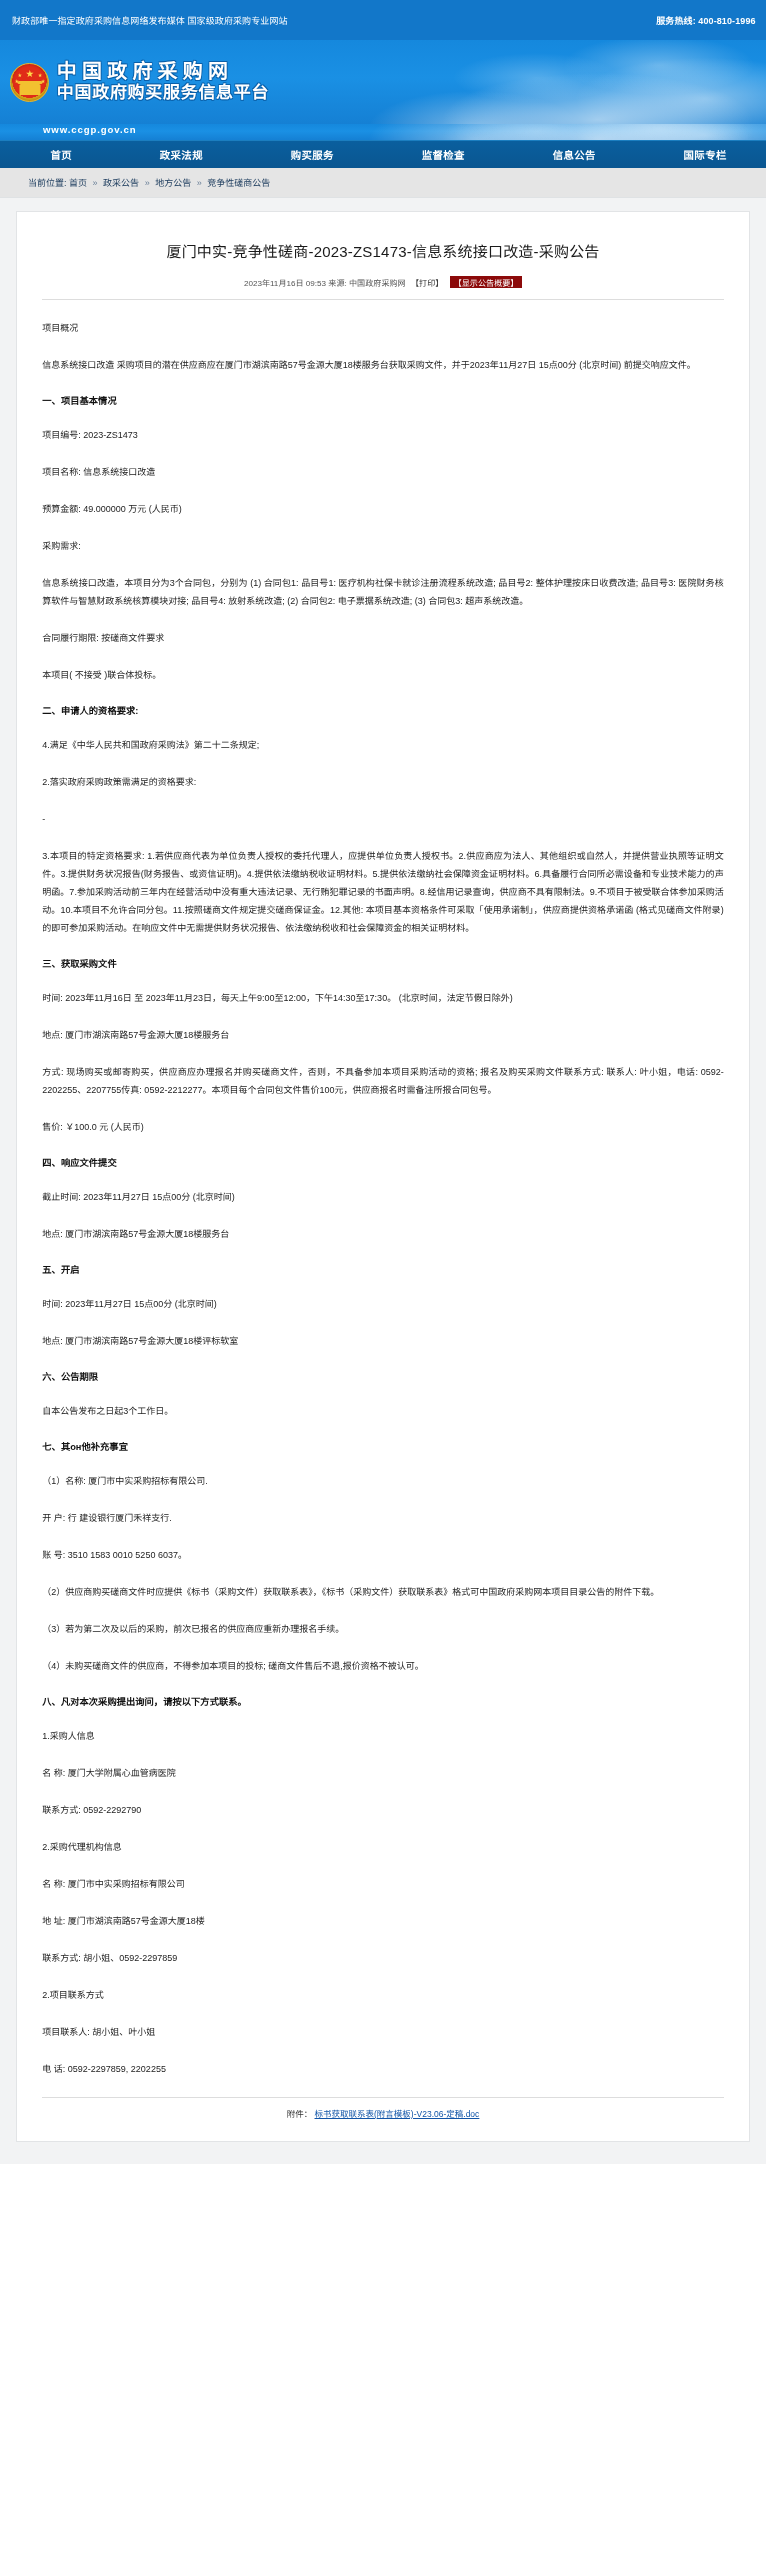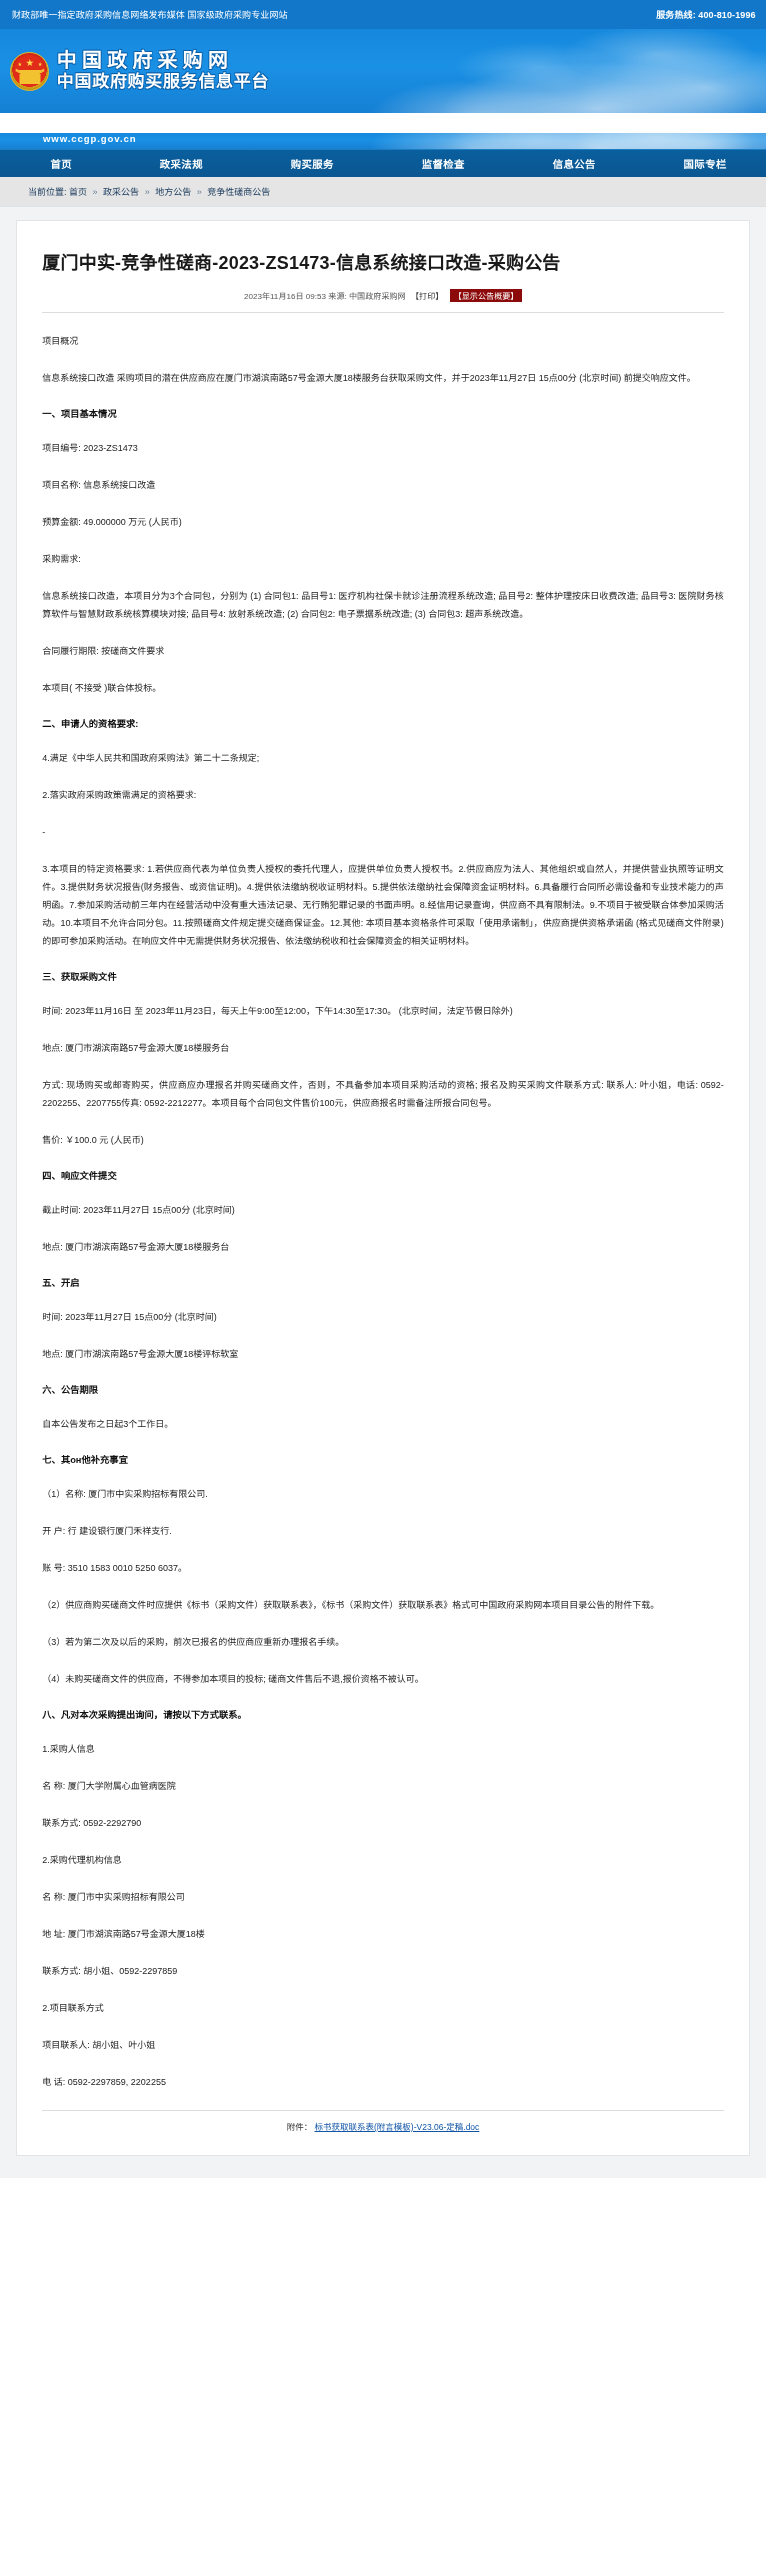--- a/index.html
+++ b/index.html
@@ -6,21 +6,21 @@
   * { box-sizing: border-box; }
   html, body {
     margin: 0; padding: 0;
     background: #ffffff;
     font-family: "Liberation Sans", "DejaVu Sans", sans-serif;
   }
   body { width: 766px; }
 
   
   .topbar {
-    height: 29px;
+    height: 40px;
     background: #1277c9;
     color: #ffffff;
     display: flex;
     align-items: center;
     justify-content: space-between;
     padding: 0 10.4px 0 12px;
     font-size: 9px;
     letter-spacing: 0.1px;
   }
   .topbar .slogan { white-space: nowrap; }
@@ -143,22 +143,23 @@
   .page {
     background: #f2f3f4;
     padding: 13.3px 16.3px 22px 16.3px;
   }
   .card {
     background: #ffffff;
     border: 0.7px solid #e2e4e6;
     padding: 19px 25px 18px 25px;
   }
   .doc-title {
-    font-size: 18px;
-    font-weight: bold;
+    text-align: center;
+    font-size: 15px;
+    font-weight: normal;
     color: #1a1a1a;
     line-height: 1.5;
     margin: 10.4px 0 12px 0;
     letter-spacing: 0.2px;
   }
   .doc-meta {
     text-align: center;
     font-size: 8.1px;
     color: #555555;
     margin-bottom: 10.4px;
@@ -219,21 +220,21 @@
       <span class="star-small s3">★</span>
       <span class="star-small s4">★</span>
       <span class="gate"></span>
     </div>
     <div class="logo-text">
       <div class="logo-line1">中国政府采购网</div>
       <div class="logo-line2">中国政府购买服务信息平台</div>
     </div>
   </div>
 </div>
-<div class="banner" style="height:16.3px;padding:0;display:block;margin-top:20px;">
+<div class="banner" style="height:16.3px;padding:0;display:block;">
   <div class="logo-url">www.ccgp.gov.cn</div>
 </div>
 
 <div class="nav">
   <div class="nav-inner">
     <div class="nav-item">首页</div>
     <div class="nav-item">政采法规</div>
     <div class="nav-item">购买服务</div>
     <div class="nav-item">监督检查</div>
     <div class="nav-item">信息公告</div>

